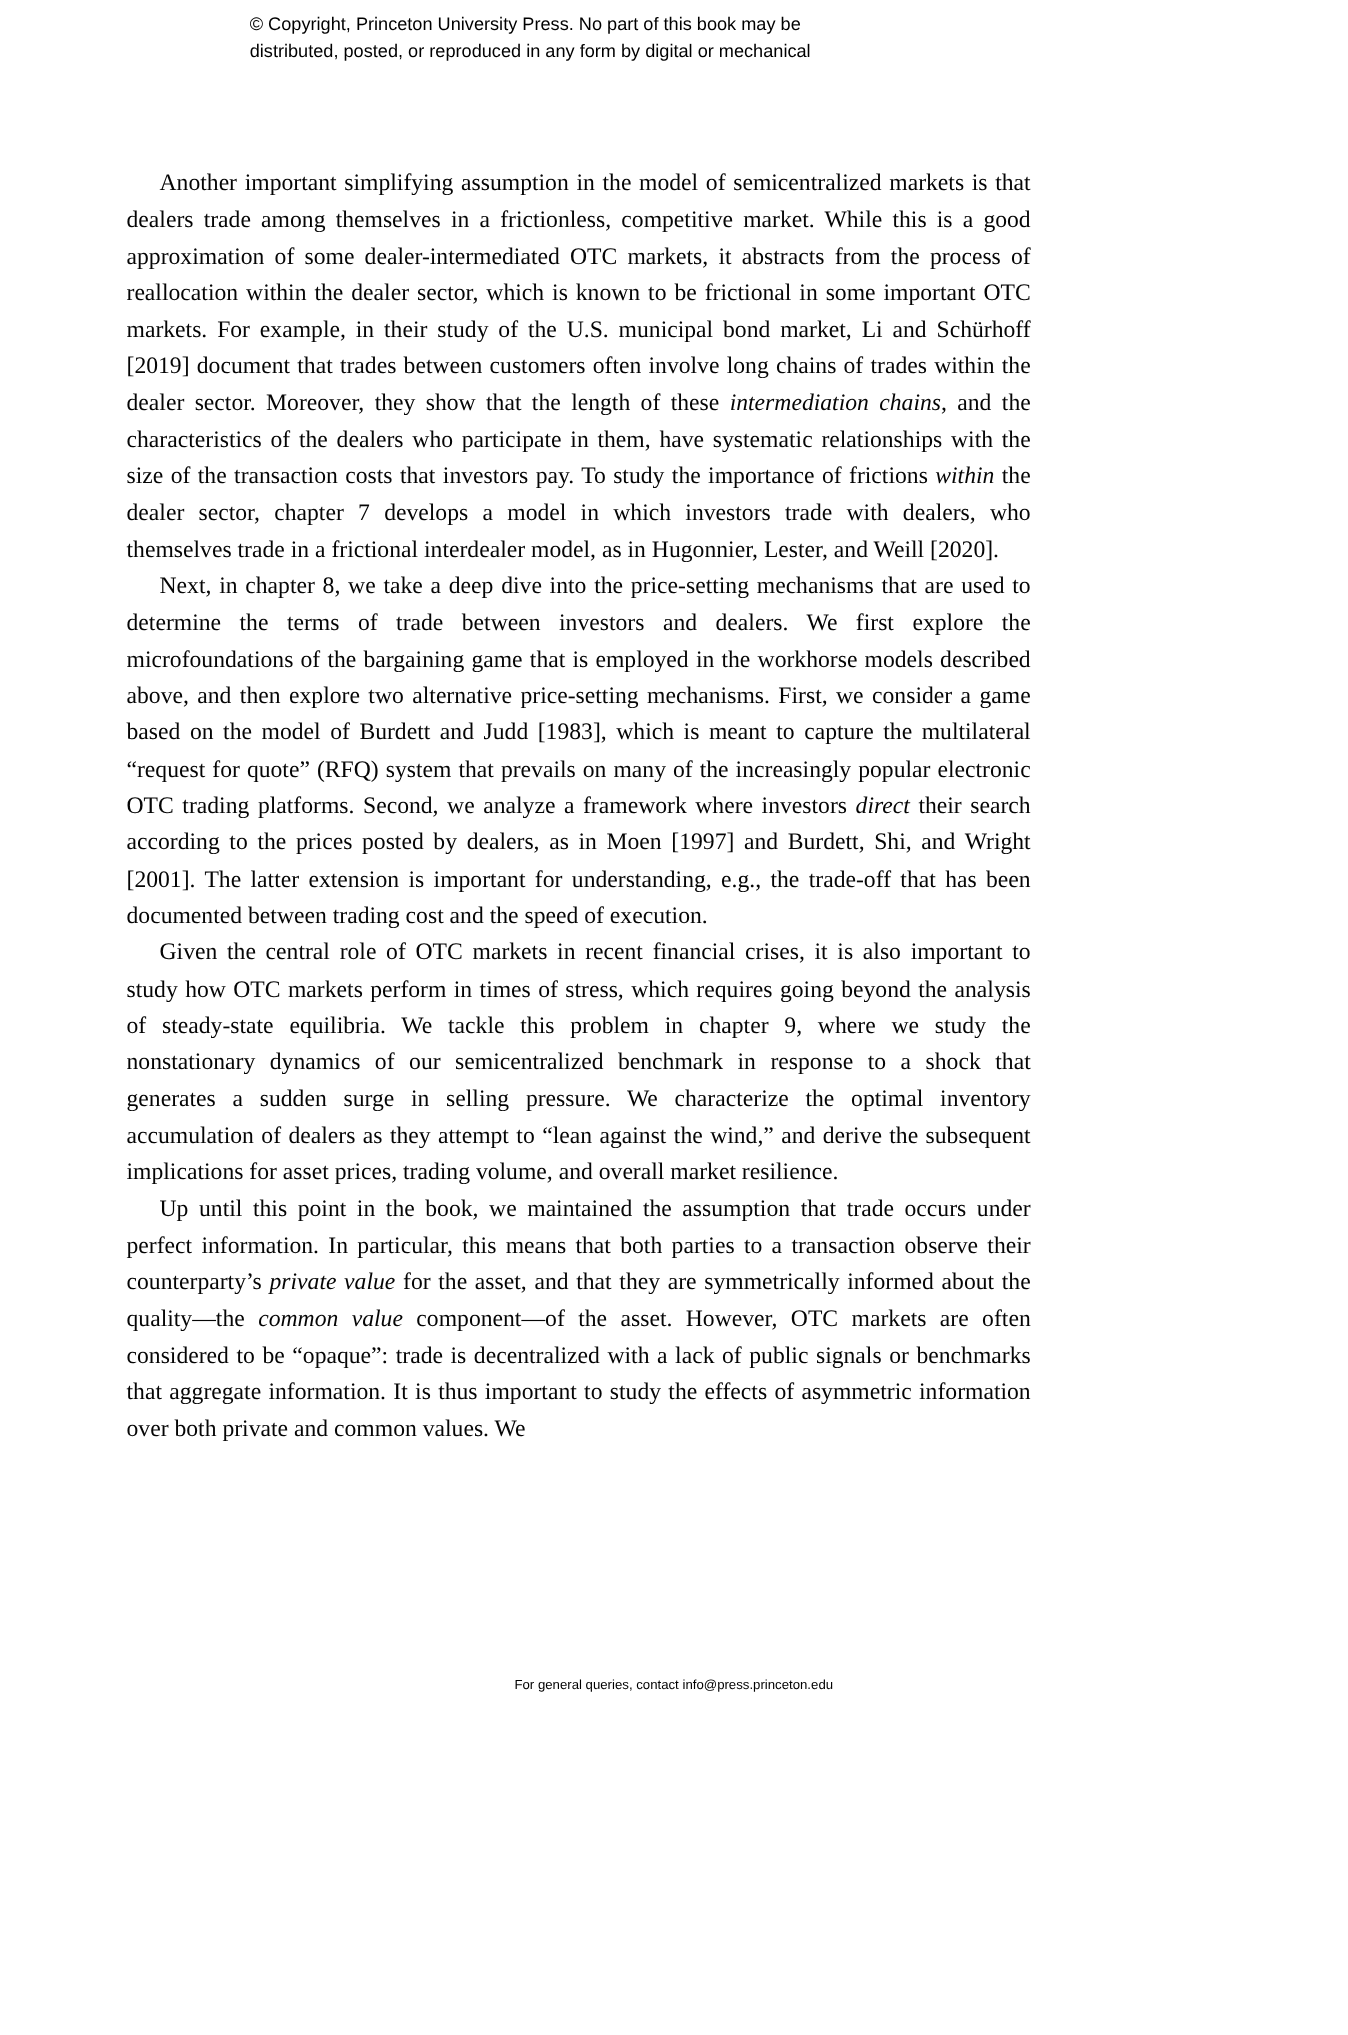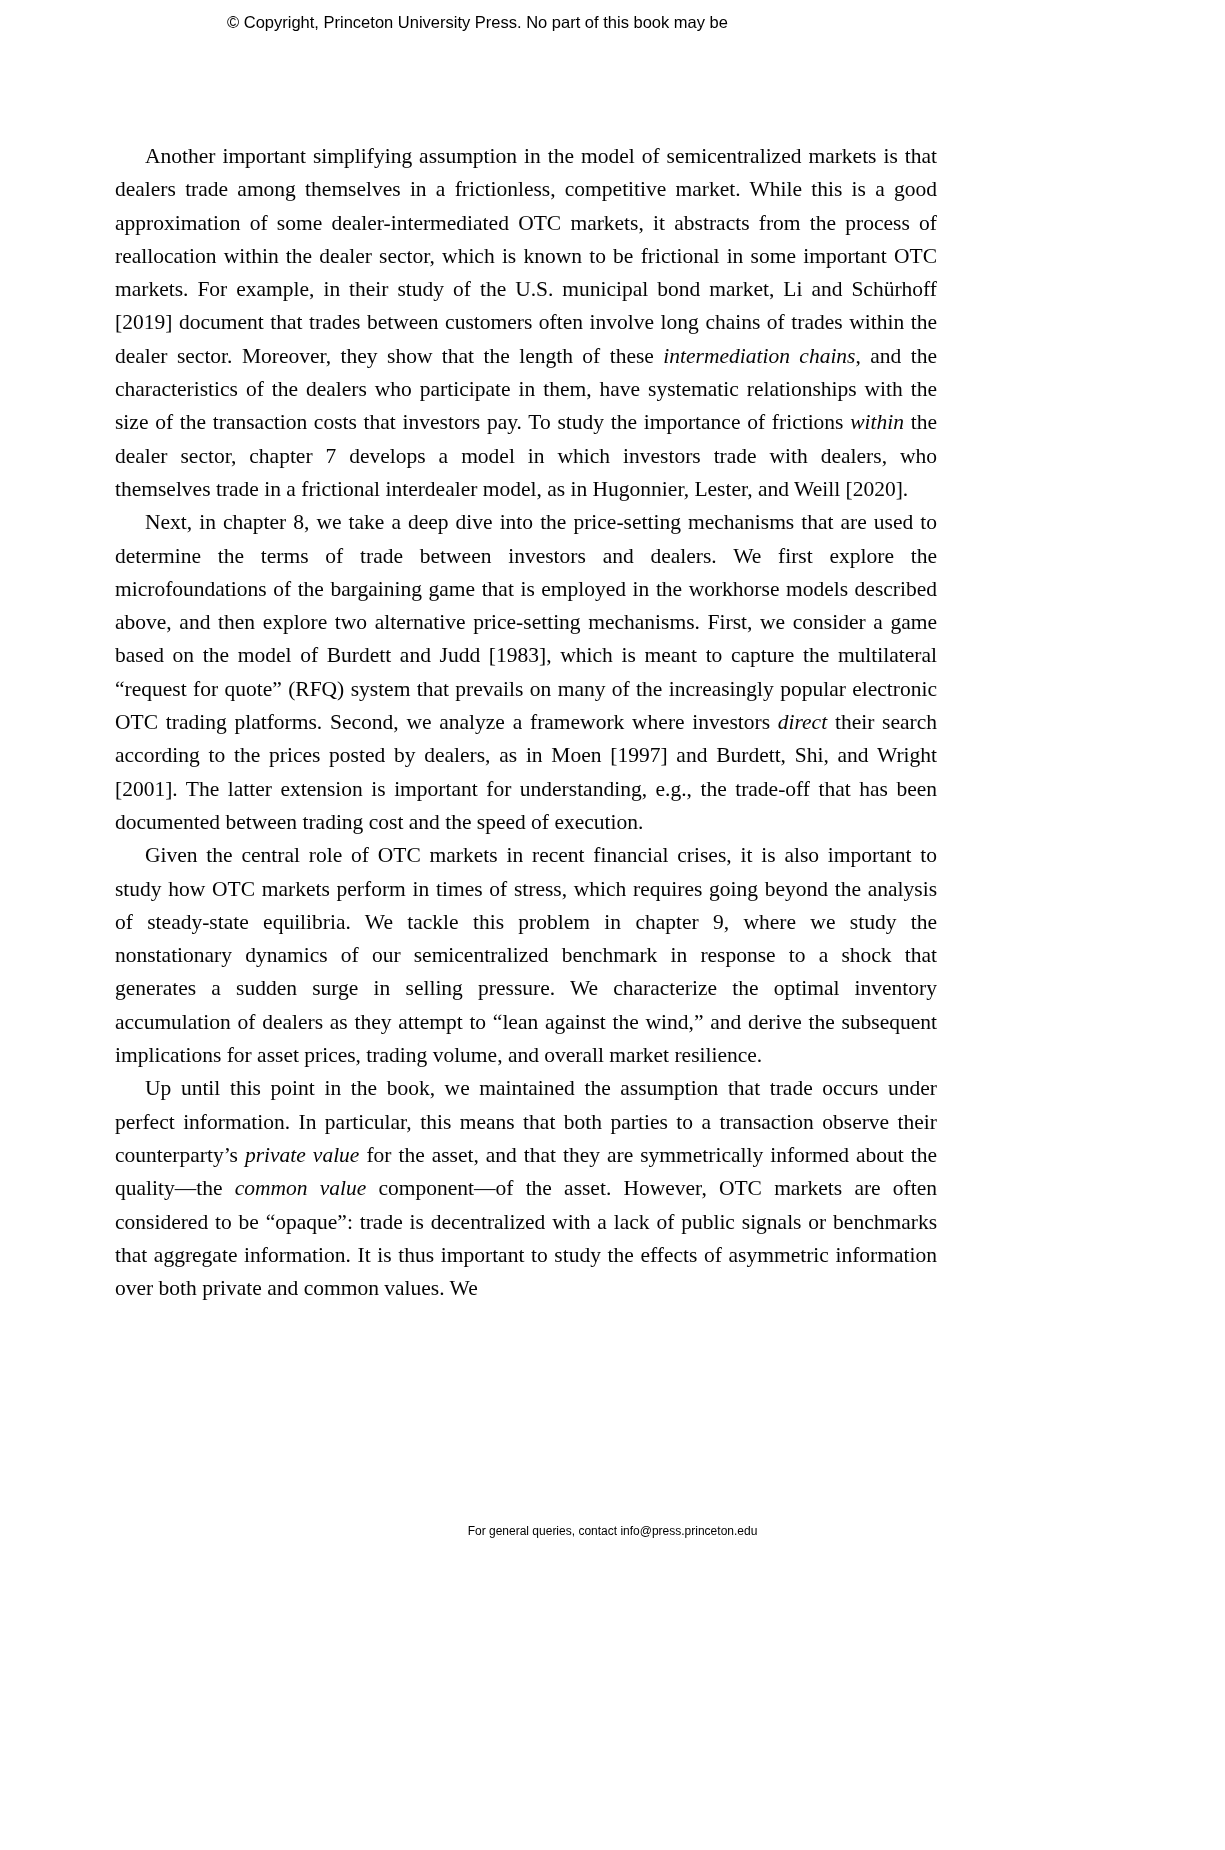--- a/index.html
+++ b/index.html
@@ -36,21 +36,21 @@
   .running-head .page-num {
     margin-right: 26px;
     letter-spacing: 1px;
   }
   .running-head .chapter {
     letter-spacing: 6px;
     font-size: 16.5px;
   }
   .body-text {
     position: absolute;
-    top: 140px;
+    top: 150px;
     left: 115px;
     width: 822px;
     font-family: "Liberation Serif", serif;
     font-size: 21.5px;
     line-height: 33.3px;
     text-align: justify;
     color: #050505;
   }
   .body-text p {
     margin: 0;
@@ -71,20 +71,21 @@
     color: #000000;
   }
 </style>
 </head>
 <body>
 
 <div class="page">
 
   <div class="copyright">
     <div>© Copyright, Princeton University Press. No part of this book may be</div>
+    <div>distributed, posted, or reproduced in any form by digital or mechanical</div>
   </div>
 
 
   <div class="body-text">
       <p><span>Another important simplifying assumption in the model of semicentralized markets is that dealers trade among themselves in a frictionless, competitive market. While this is a good approximation of some dealer-intermediated OTC markets, it abstracts from the process of reallocation within the dealer sector, which is known to be frictional in some important OTC markets. For example, in their study of the U.S. municipal bond market, Li and Schürhoff [2019] document that trades between customers often involve long chains of trades within the dealer sector. Moreover, they show that the length of these </span><em>intermediation chains</em><span>, and the characteristics of the dealers who participate in them, have systematic relationships with the size of the transaction costs that investors pay. To study the importance of frictions </span><em>within</em><span> the dealer sector, chapter 7 develops a model in which investors trade with dealers, who themselves trade in a frictional interdealer model, as in Hugonnier, Lester, and Weill [2020].</span></p>
       <p><span>Next, in chapter 8, we take a deep dive into the price-setting mechanisms that are used to determine the terms of trade between investors and dealers. We first explore the microfoundations of the bargaining game that is employed in the workhorse models described above, and then explore two alternative price-setting mechanisms. First, we consider a game based on the model of Burdett and Judd [1983], which is meant to capture the multilateral “request for quote” (RFQ) system that prevails on many of the increasingly popular electronic OTC trading platforms. Second, we analyze a framework where investors </span><em>direct</em><span> their search according to the prices posted by dealers, as in Moen [1997] and Burdett, Shi, and Wright [2001]. The latter extension is important for understanding, e.g., the trade-off that has been documented between trading cost and the speed of execution.</span></p>
       <p><span>Given the central role of OTC markets in recent financial crises, it is also important to study how OTC markets perform in times of stress, which requires going beyond the analysis of steady-state equilibria. We tackle this problem in chapter 9, where we study the nonstationary dynamics of our semicentralized benchmark in response to a shock that generates a sudden surge in selling pressure. We characterize the optimal inventory accumulation of dealers as they attempt to “lean against the wind,” and derive the subsequent implications for asset prices, trading volume, and overall market resilience.</span></p>
       <p><span>Up until this point in the book, we maintained the assumption that trade occurs under perfect information. In particular, this means that both parties to a transaction observe their counterparty’s </span><em>private value</em><span> for the asset, and that they are symmetrically informed about the quality—the </span><em>common value</em><span> component—of the asset. However, OTC markets are often considered to be “opaque”: trade is decentralized with a lack of public signals or benchmarks that aggregate information. It is thus important to study the effects of asymmetric information over both private and common values. We</span></p>
     </div>
 

